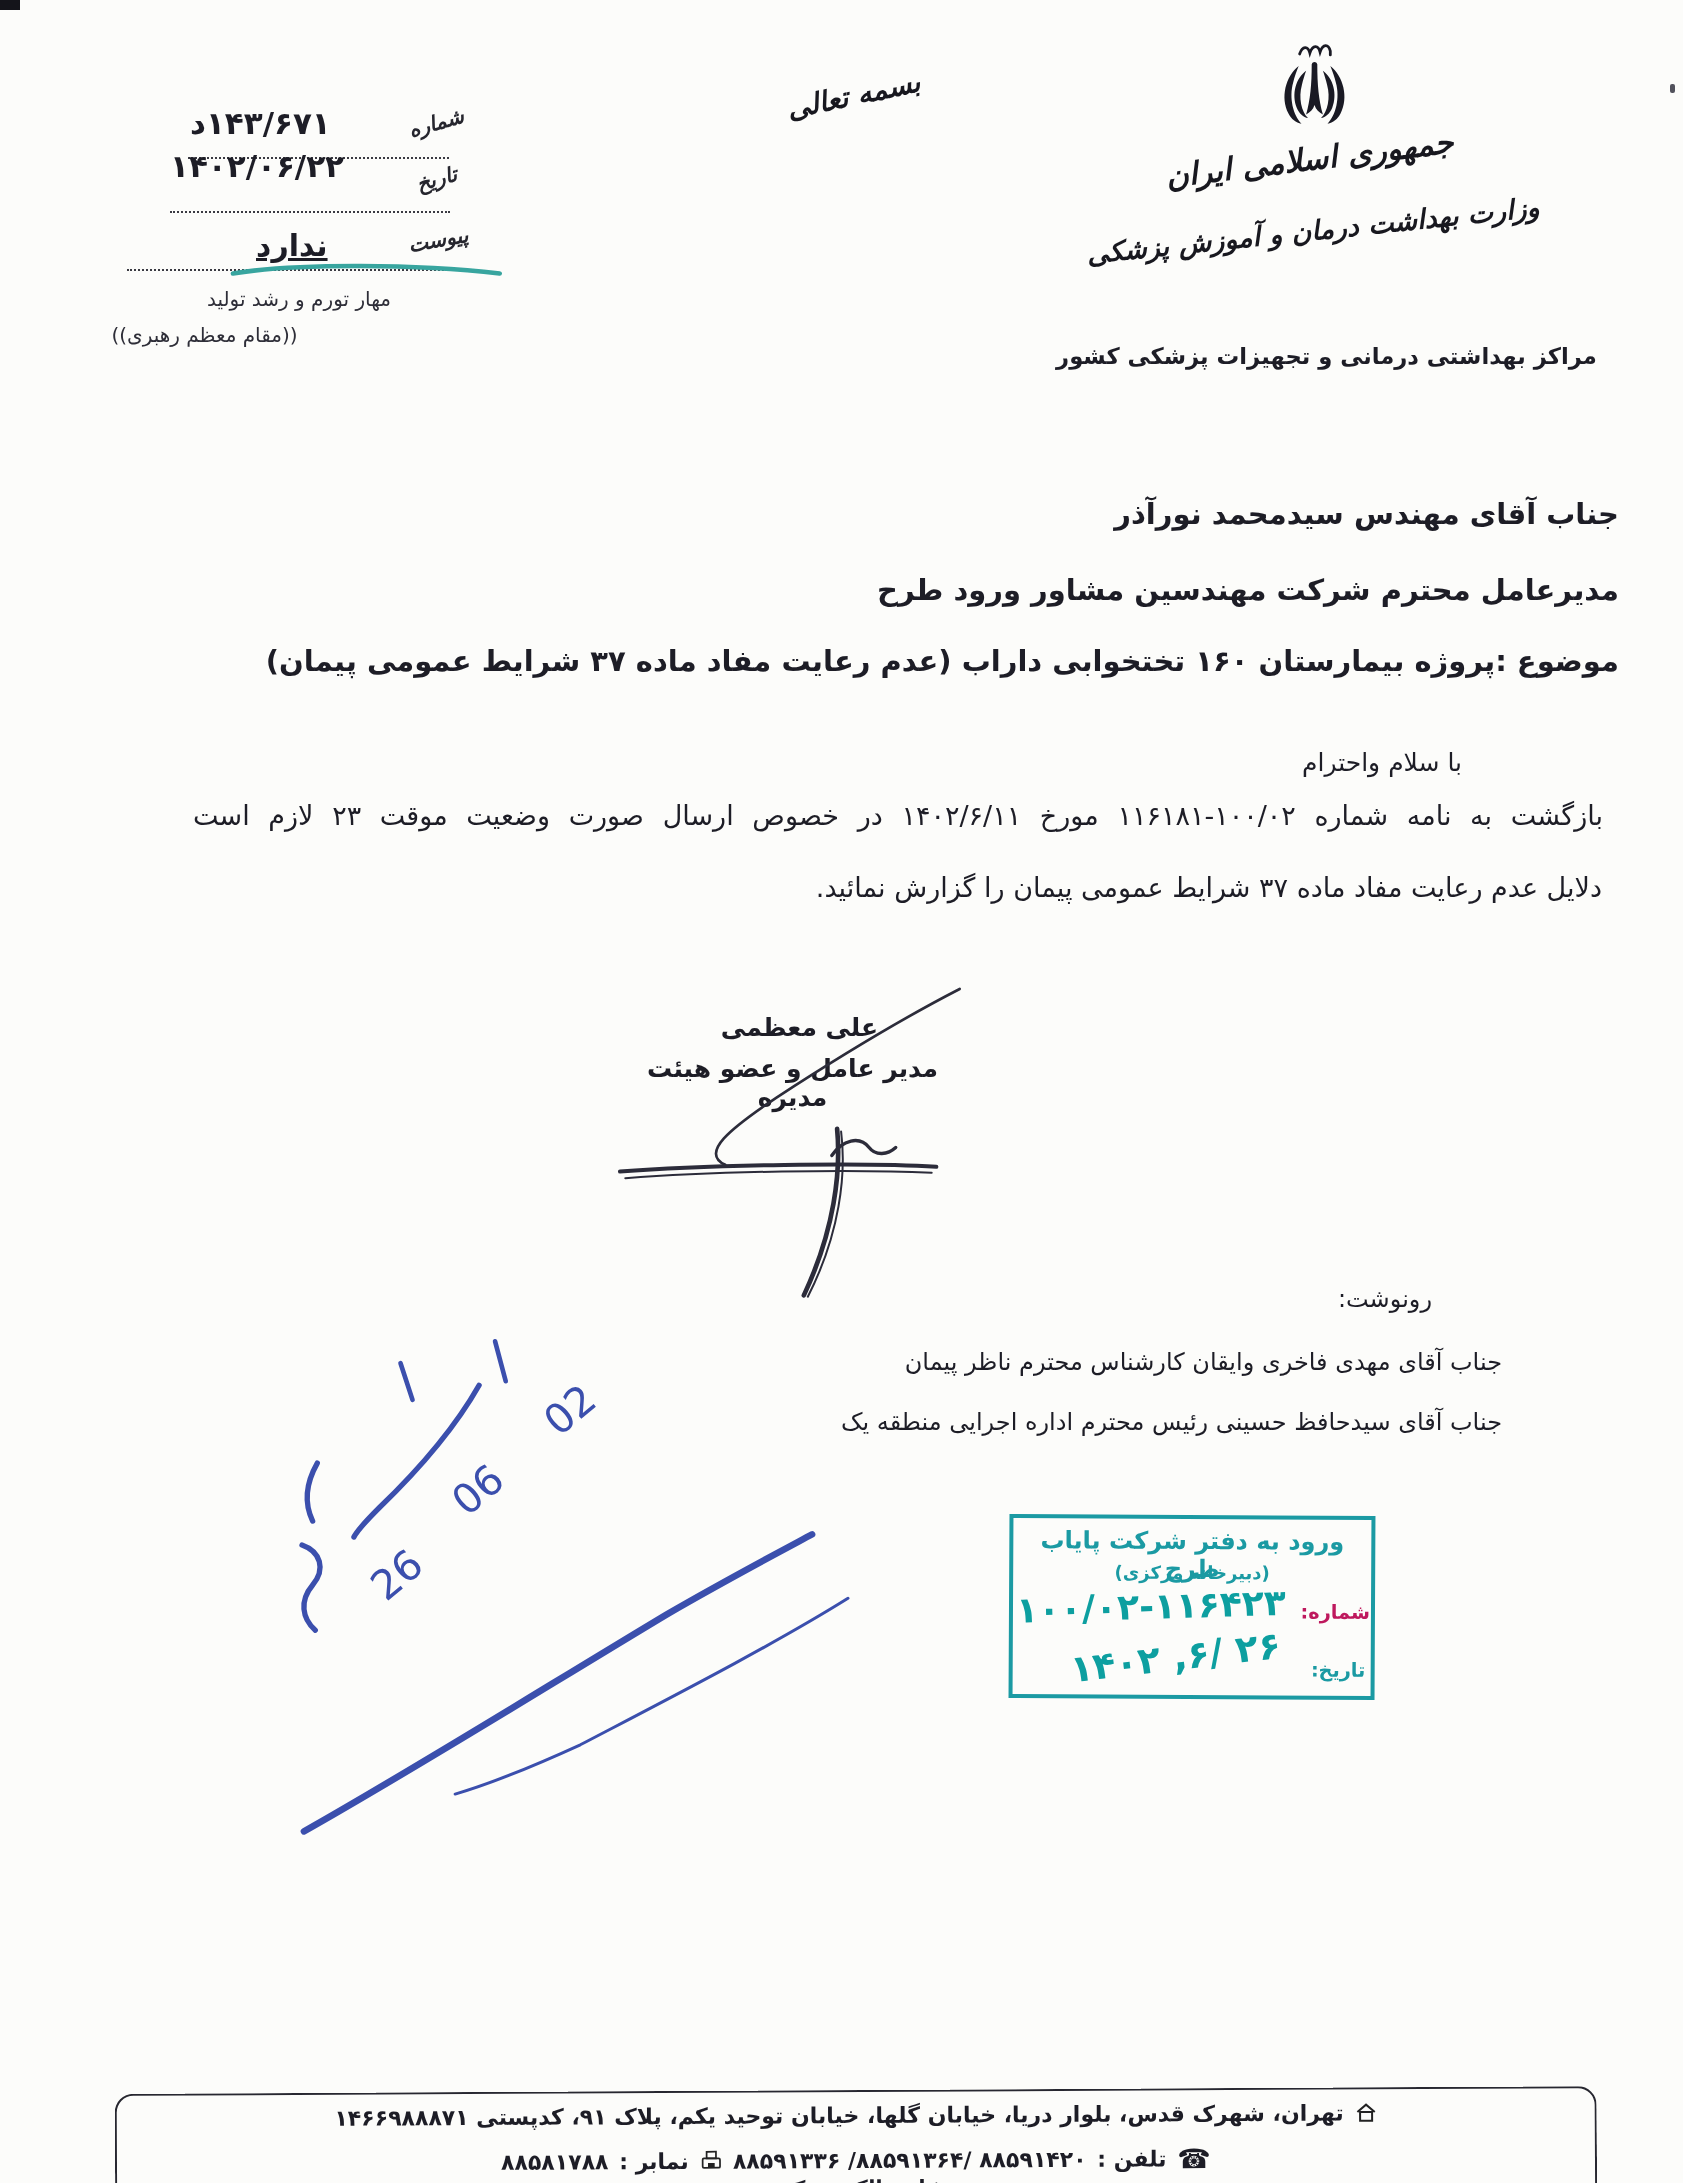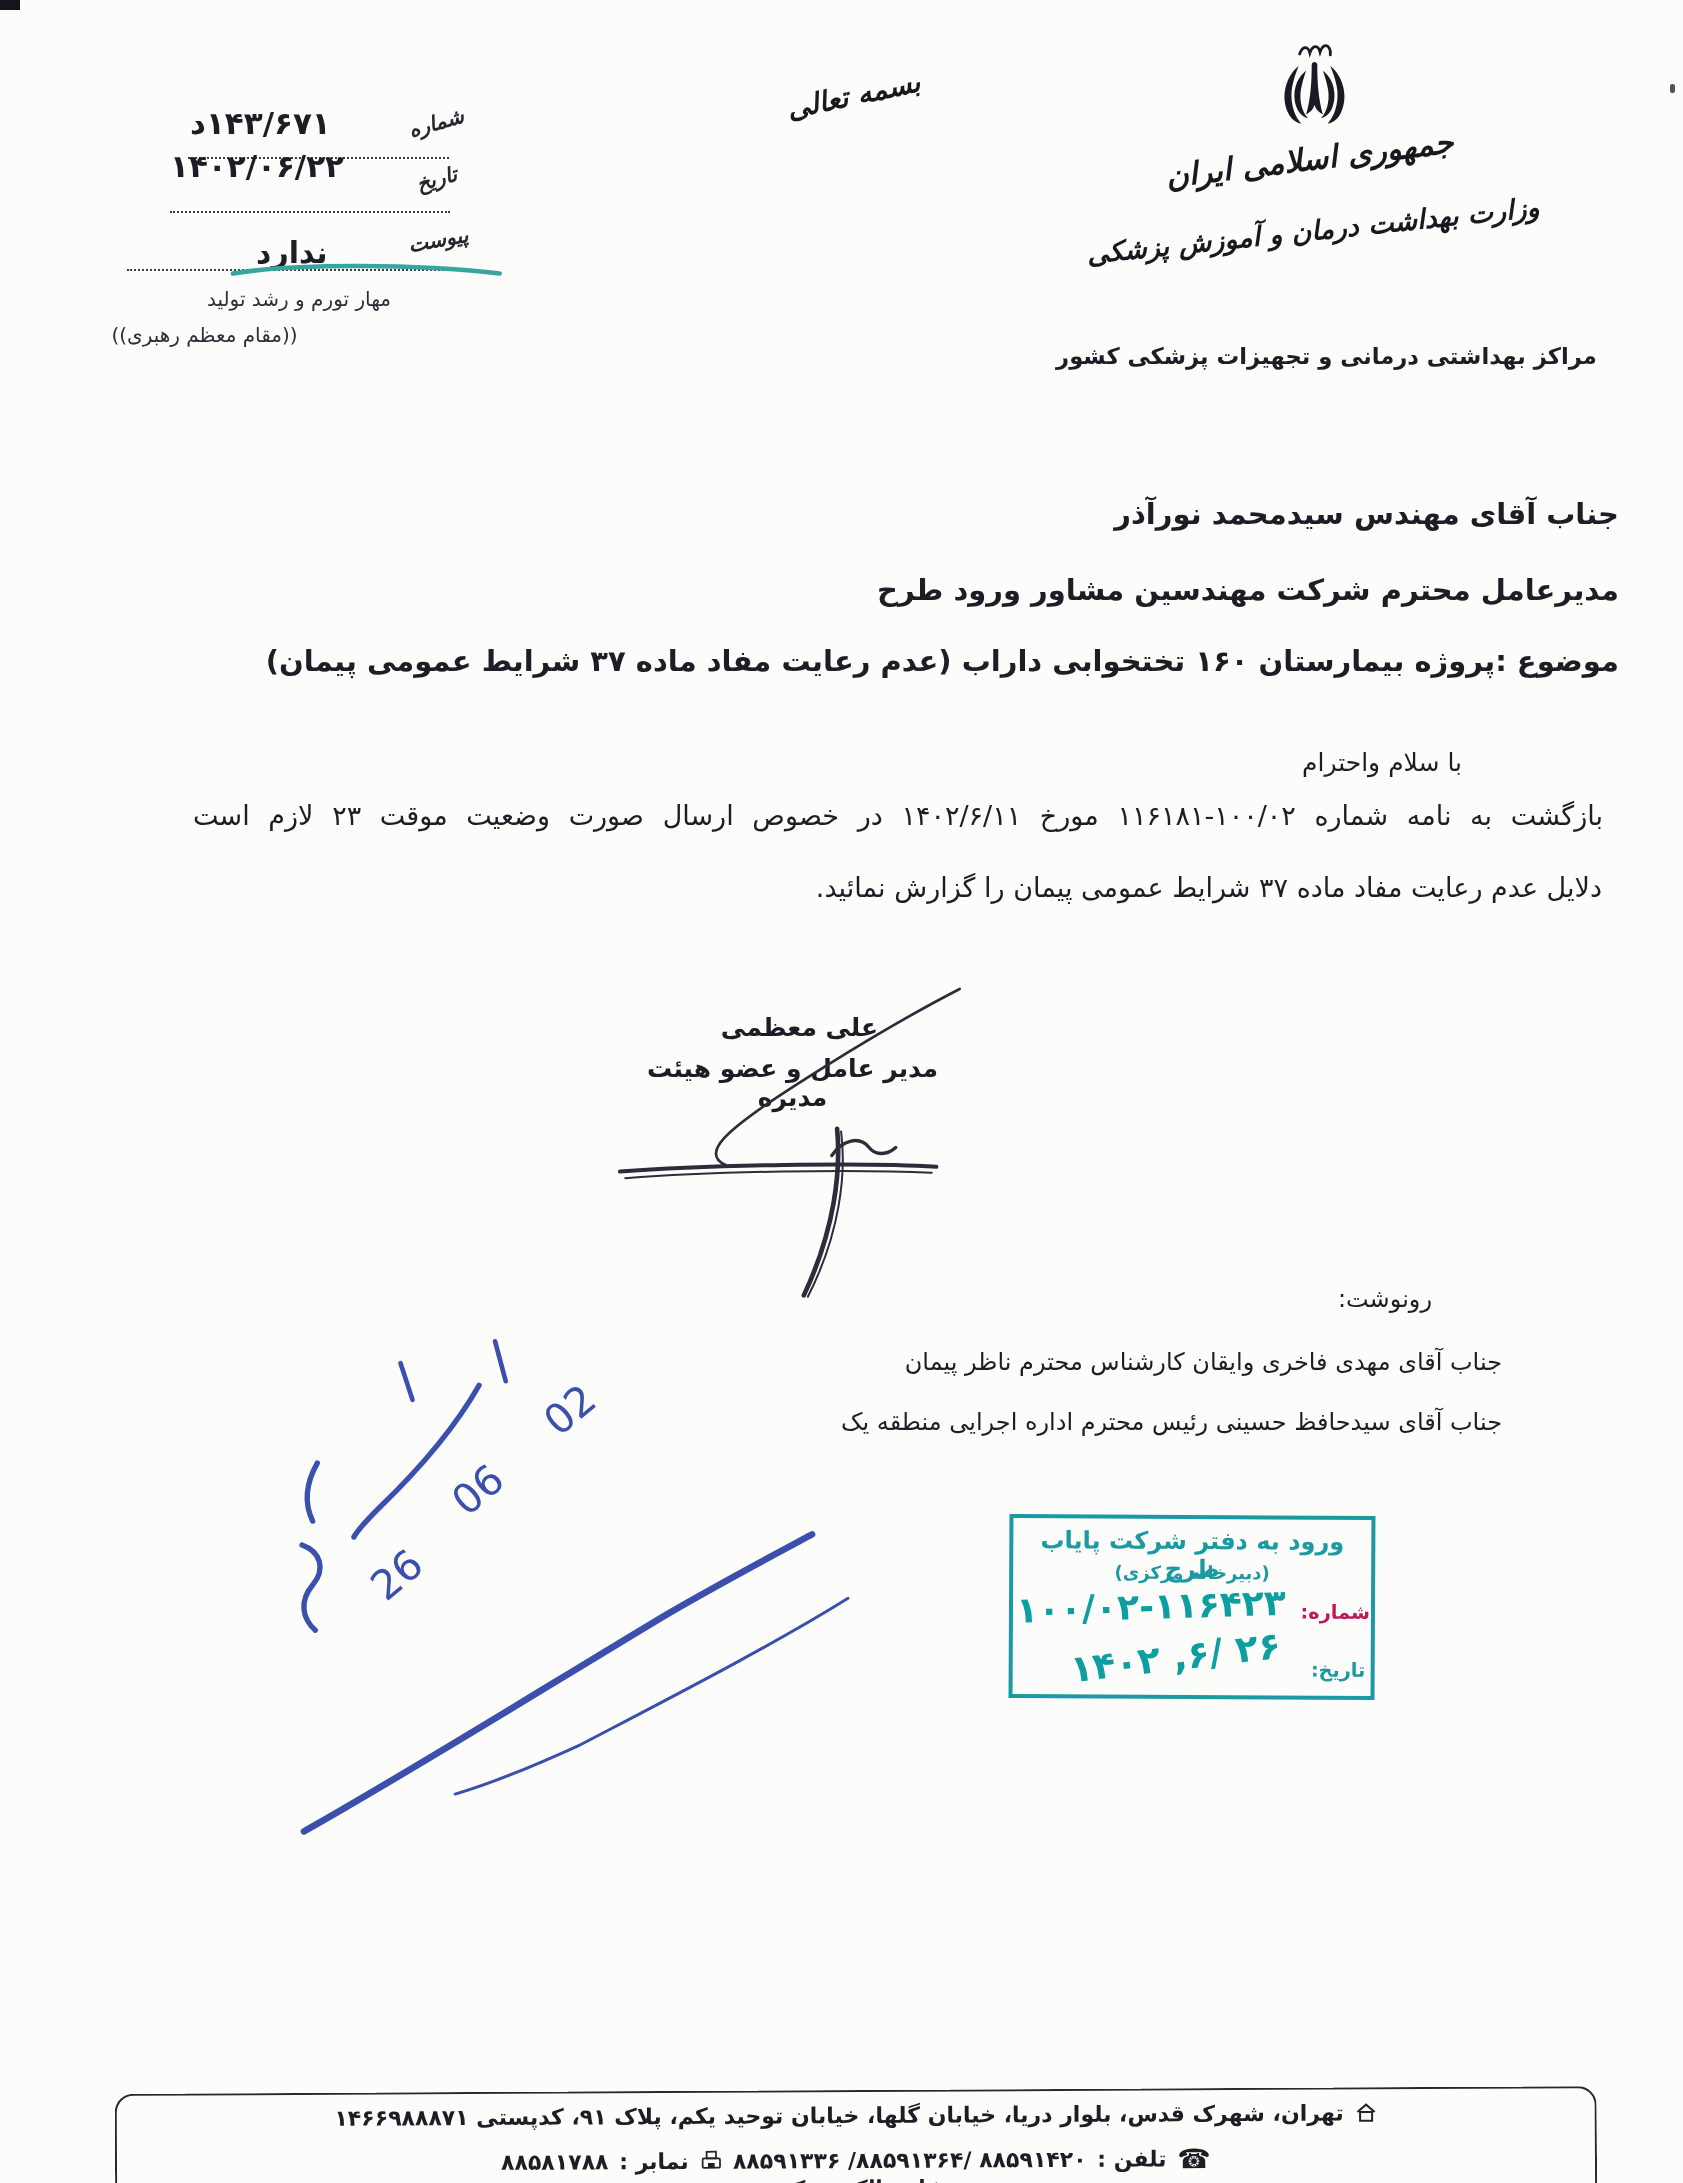--- a/index.html
+++ b/index.html
@@ -32,21 +32,21 @@
 
   <div class="abs handlabel" style="left:408px;top:111px;font-size:20.7px;transform:rotate(-16deg);">شماره</div>
   <div class="abs b" style="left:190px;top:105px;font-size:31px;letter-spacing:1.3px;">۱۴۳/۶۷۱د</div>
   <div class="abs dotted" style="left:188px;top:157px;width:261px;"></div>
 
   <div class="abs handlabel" style="left:416px;top:167px;font-size:20.7px;transform:rotate(-16deg);">تاریخ</div>
   <div class="abs b" style="left:170px;top:148px;font-size:31px;letter-spacing:1.3px;">۱۴۰۲/۰۶/۲۲</div>
   <div class="abs dotted" style="left:170px;top:211px;width:280px;"></div>
 
   <div class="abs handlabel" style="left:408px;top:228px;font-size:20.7px;transform:rotate(-10deg);">پیوست</div>
-  <div class="abs b" style="left:256px;top:235px;font-size:30px;">ندارد</div>
+  <div class="abs b" style="left:256px;top:228px;font-size:30px;text-decoration:underline;">ندارد</div>
   <div class="abs dotted" style="left:127px;top:269px;width:321px;"></div>
 
   <svg class="abs" style="left:225px;top:256px;" width="280" height="27" viewBox="0 0 420 40">
     <path d="M12 26 C110 10, 290 12, 412 26" fill="none" stroke="#38a59f" stroke-width="7" stroke-linecap="round"></path>
   </svg>
 
   <div class="abs center" style="left:199px;top:287px;width:200px;font-size:20px;color:#2e2e38;">مهار تورم و رشد تولید</div>
   <div class="abs center" style="left:108px;top:323px;width:193px;font-size:20px;color:#2e2e38;">((مقام معظم رهبری))</div>
 
   <div class="abs calli center" style="left:760px;top:79px;width:187px;font-size:28px;transform:rotate(-12deg);">بسمه تعالی</div>

